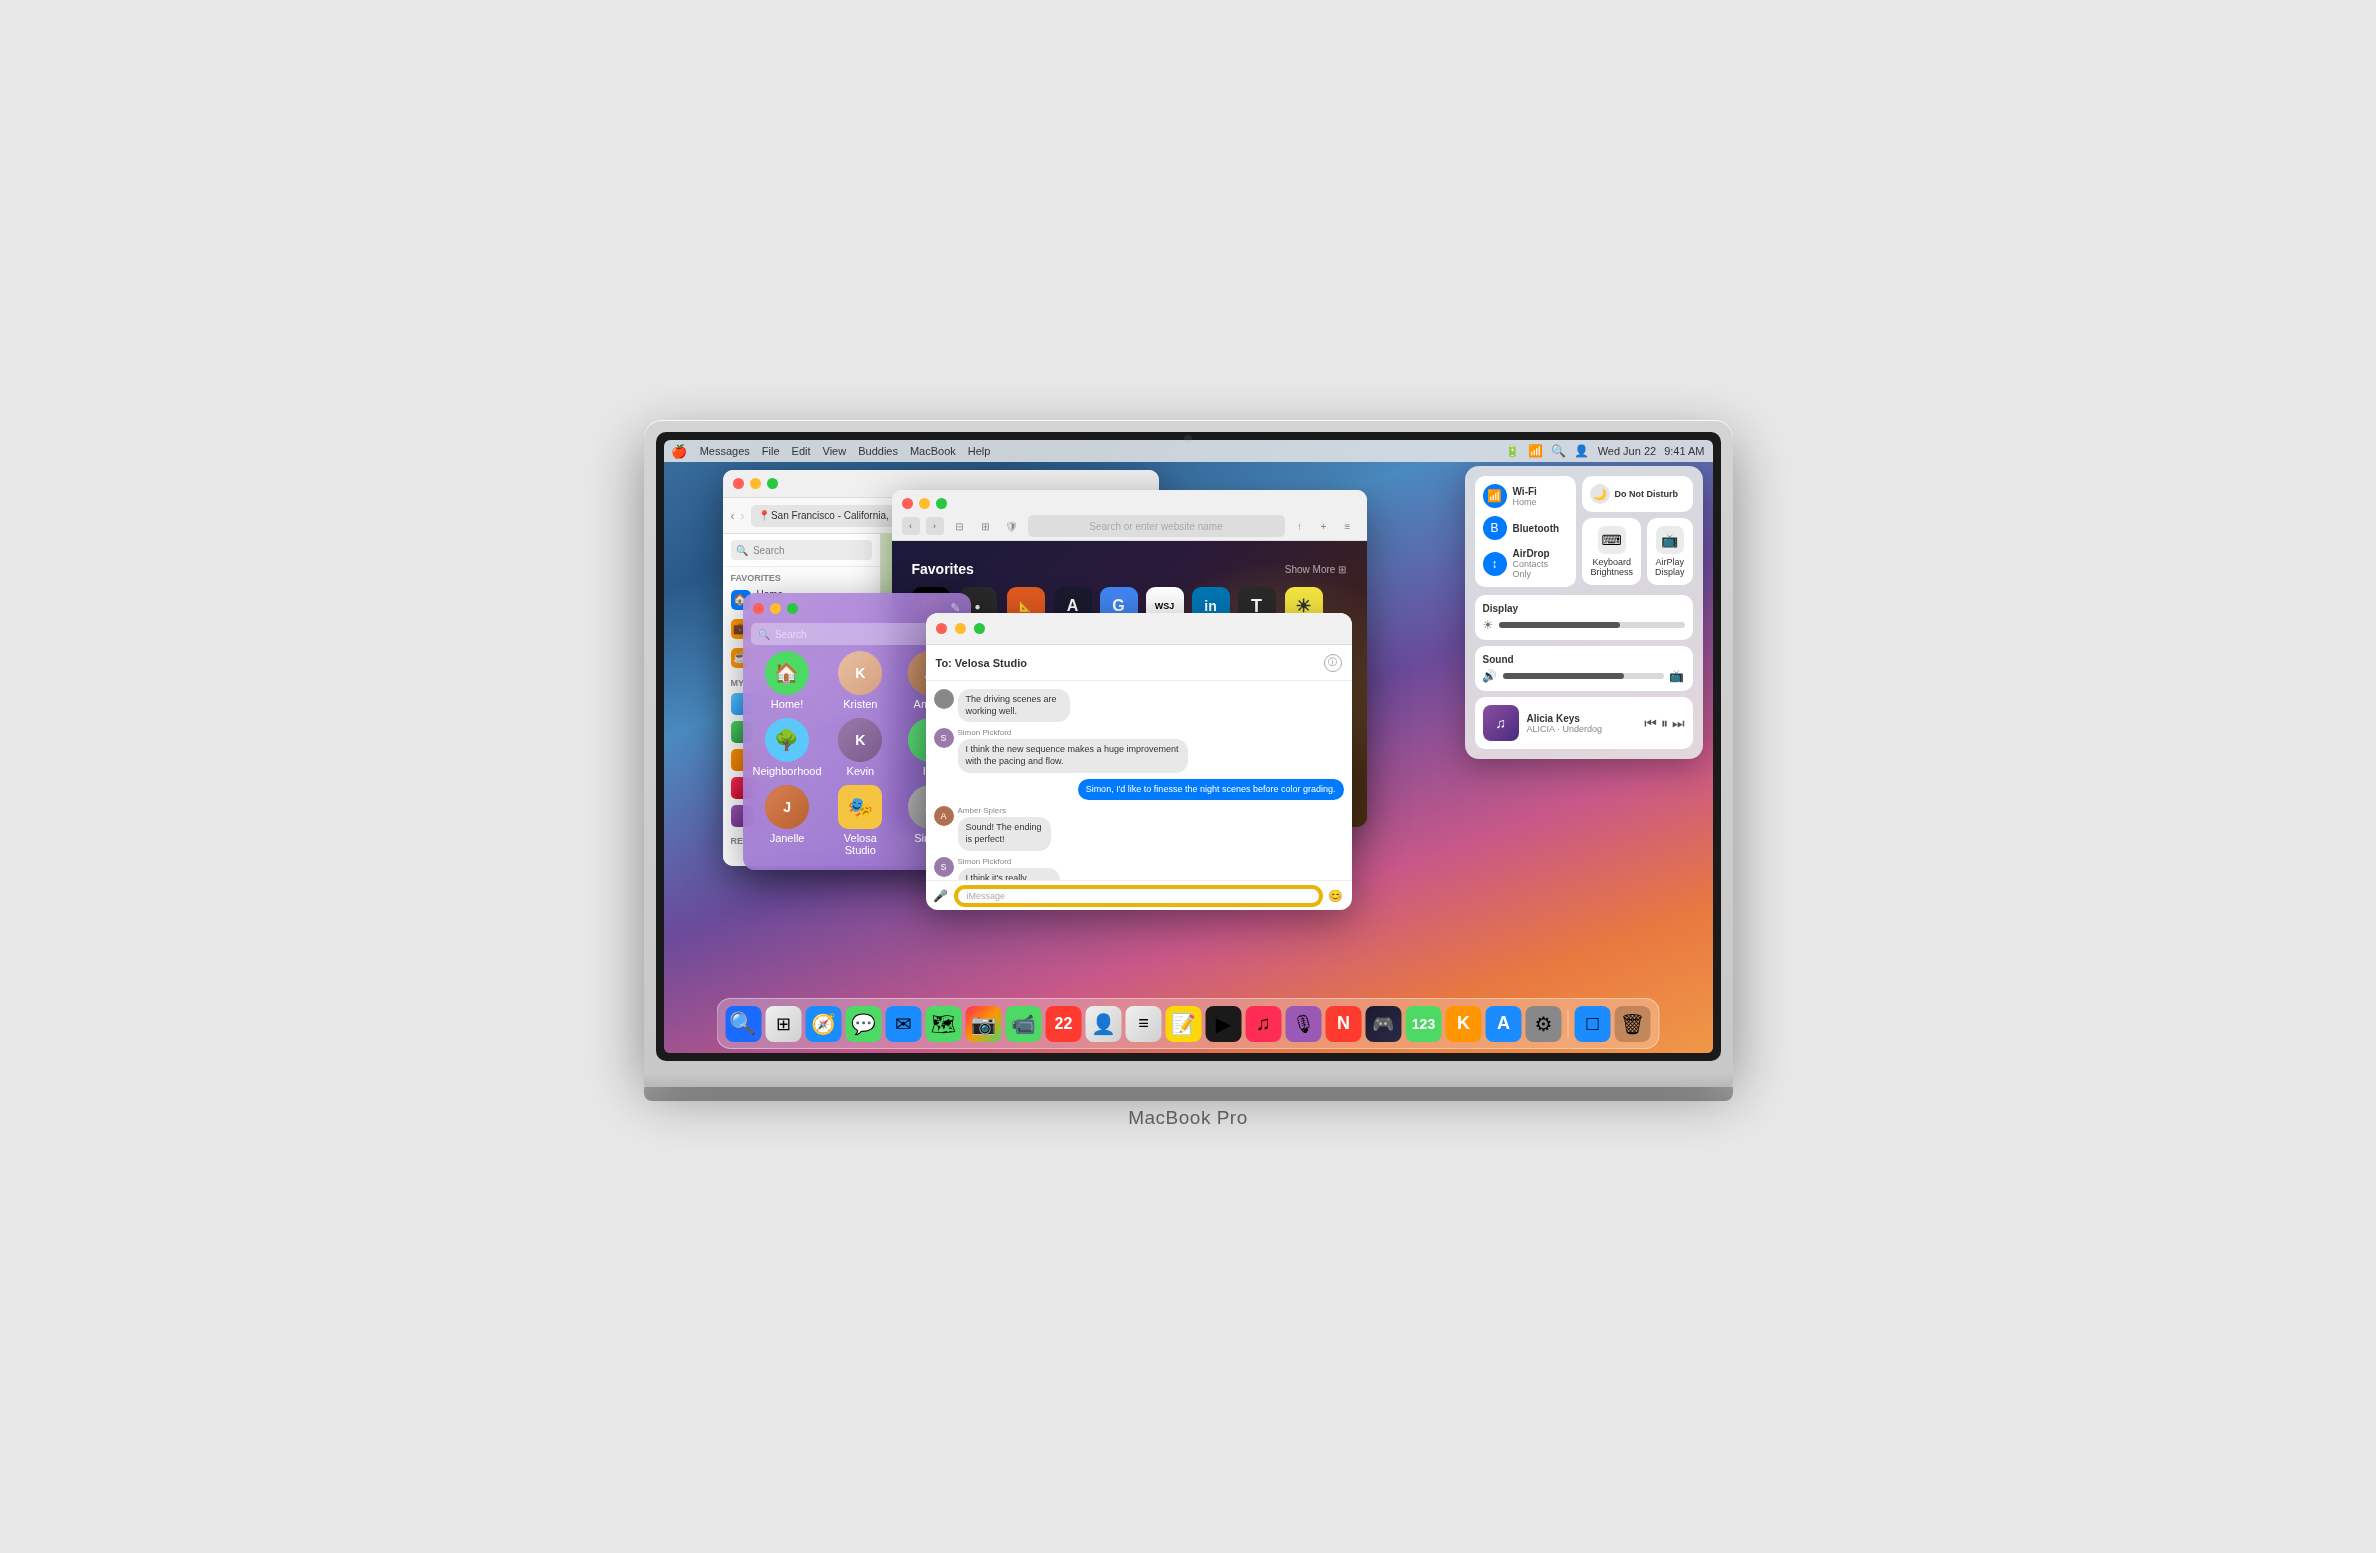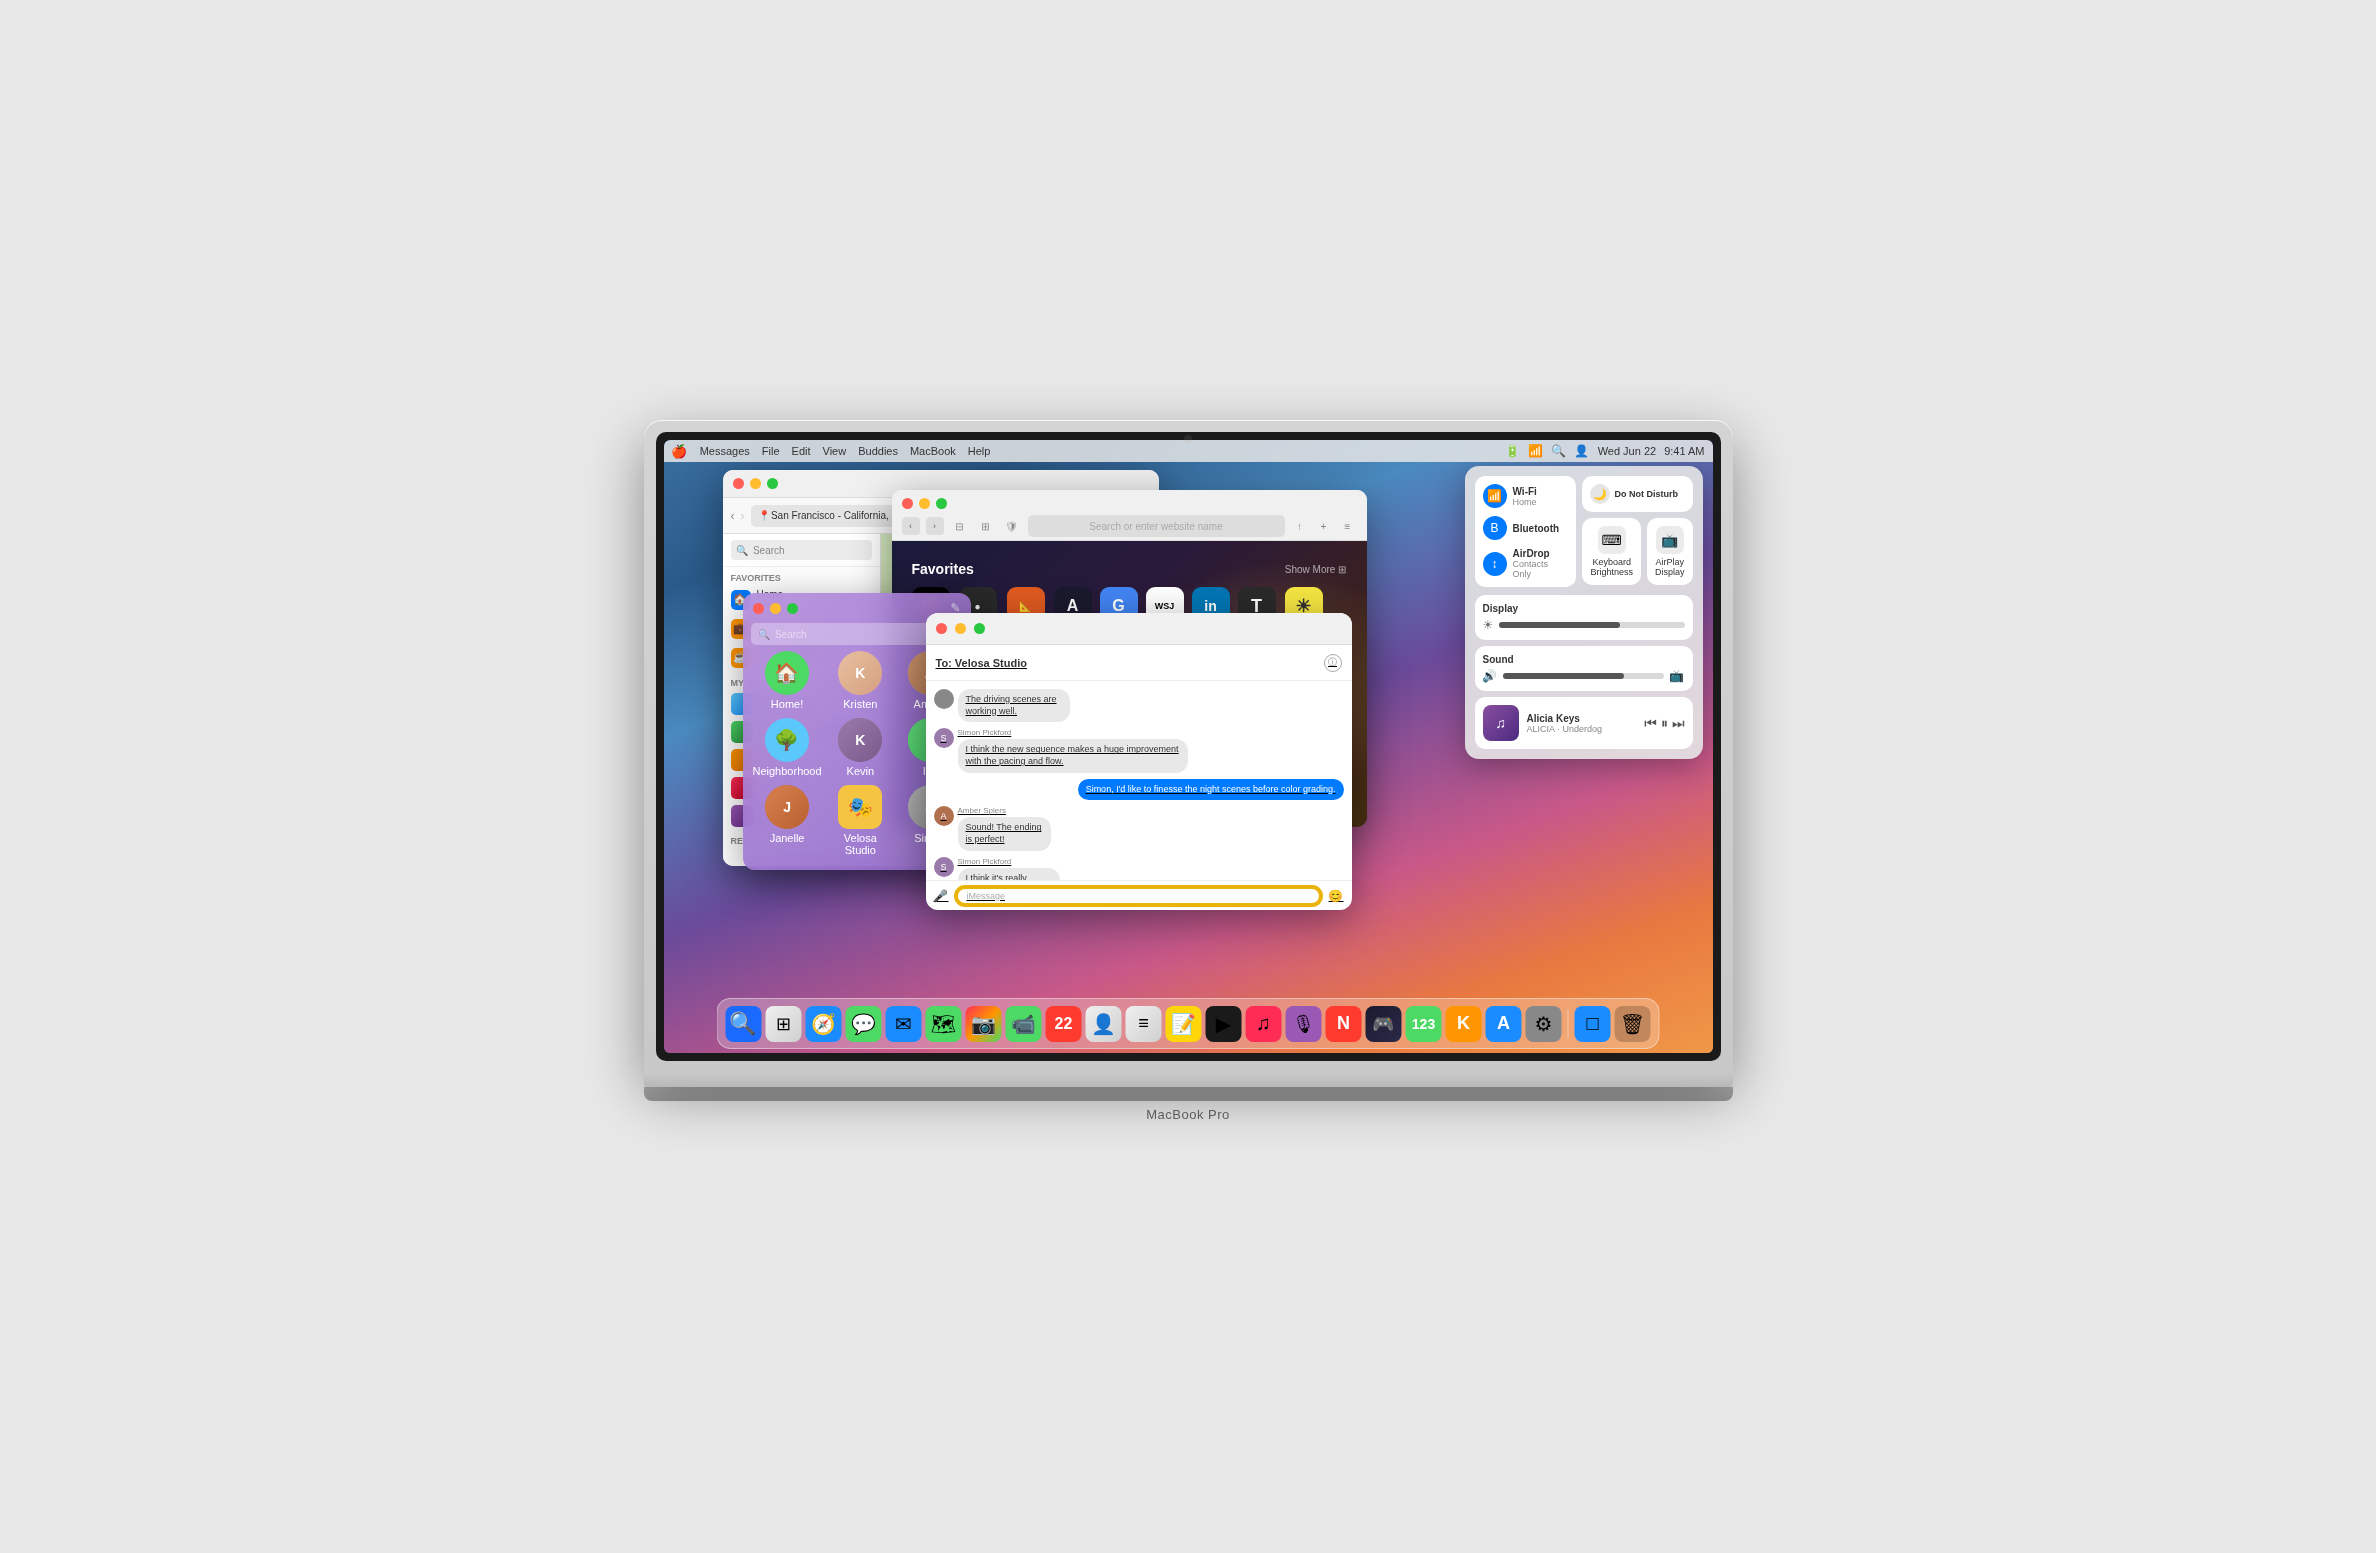--- a/index.html
+++ b/index.html
@@ -447,21 +447,20 @@
       border-bottom: 1px solid #ddd;
       display: flex;
       align-items: center;
       padding: 0 10px;
       gap: 8px;
     }
 
     .messages-content {
       display: flex;
       height: calc(100% - 32px);
-      text-decoration: underline;
     }
 
     .messages-chat {
       flex: 1;
       display: flex;
       flex-direction: column;
     }
 
     .chat-header {
       height: 36px;
@@ -818,21 +817,21 @@
     .macbook-foot {
       width: 1089px;
       height: 14px;
       background: linear-gradient(180deg, #a8a8a8, #989898);
       border-radius: 0 0 8px 8px;
       margin-top: 0;
     }
 
     .macbook-label {
       text-align: center;
-      font-size: 13px;
+      font-size: 19px;
       color: #666;
       margin-top: 6px;
       font-weight: 400;
       letter-spacing: 0.5px;
     }
 
     .safari-top-icon {
       width: 20px;
       height: 20px;
       display: flex;

